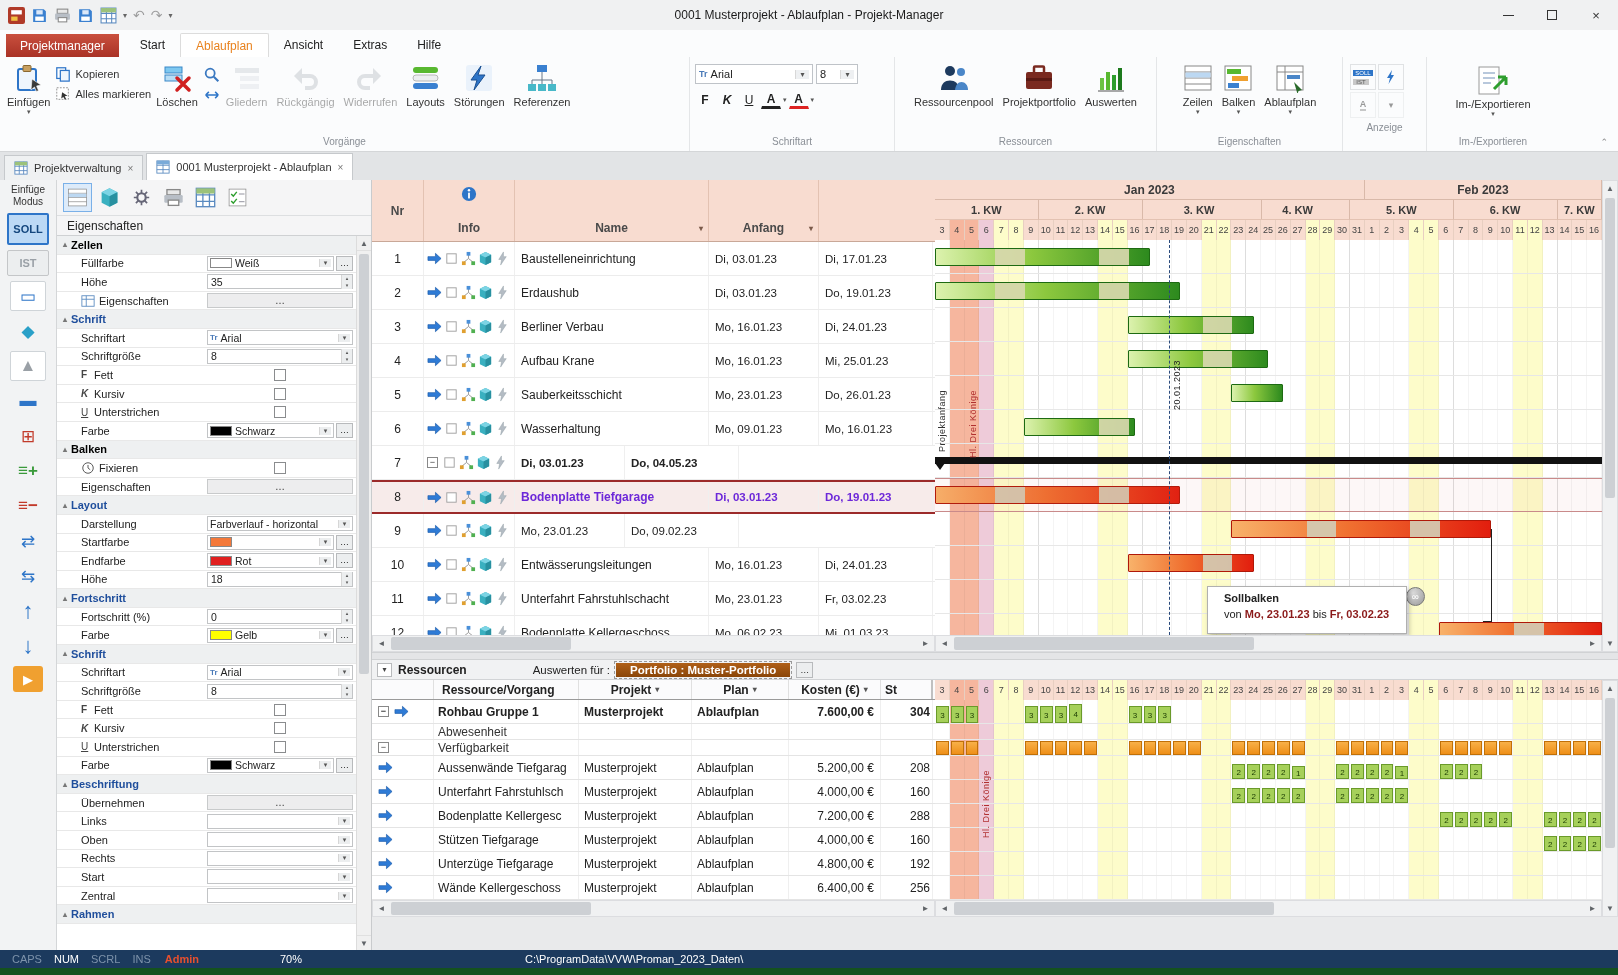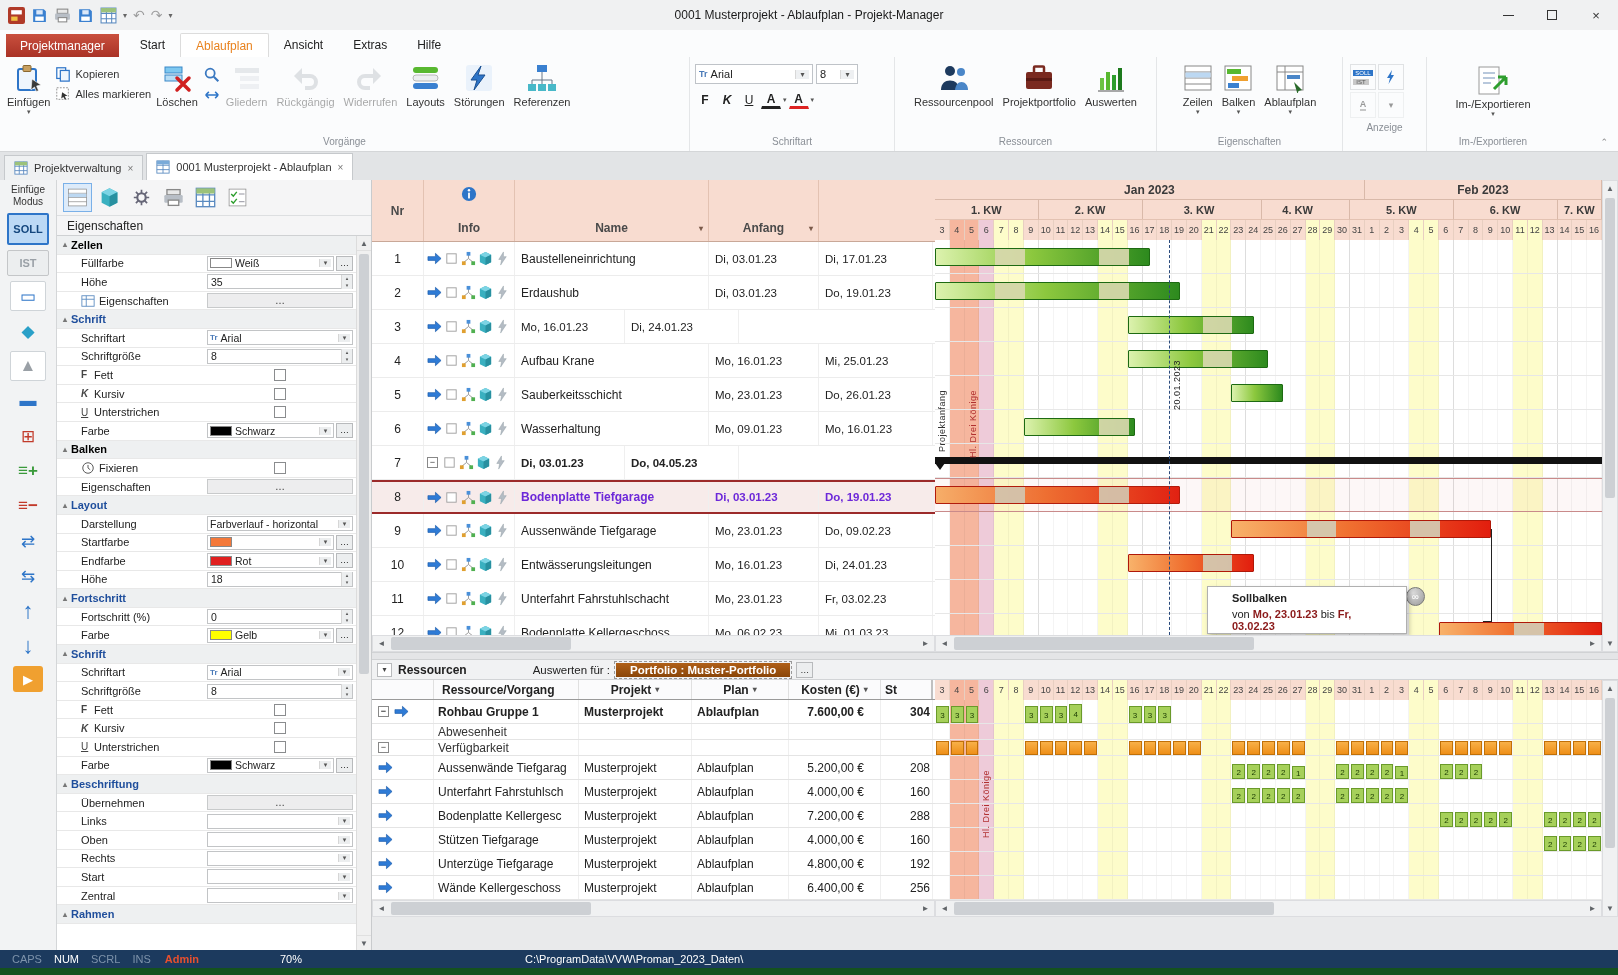--- a/index.html
+++ b/index.html
@@ -112,40 +112,40 @@
 .rowline{position:absolute;left:0;right:0;height:34px;border-bottom:1px solid #e7e7e7}
 .bar{position:absolute;height:18px;border-radius:1px}
 .bar-g{background:linear-gradient(90deg,#dcf2ae 0%,#8cc83e 45%,#2d8a1e 100%);border:1px solid #1d6a12}
 .bar-r{background:linear-gradient(90deg,#f8b26a 0%,#f07030 45%,#e21e0e 100%);border:1px solid #b01808}
 .wkseg{position:absolute;top:0;bottom:0;background:#d2ccb4;opacity:.92}
 .sumbar{position:absolute;height:7px;background:#111}
 .sumtri{position:absolute;width:0;height:0;border-left:5px solid transparent;border-right:5px solid transparent;border-top:7px solid #111}
 .todayline{position:absolute;top:0;bottom:0;width:0;border-left:1px dashed #2a4a7c;z-index:6}
 .vlabel{position:absolute;writing-mode:vertical-rl;transform:rotate(180deg);font-size:9px;letter-spacing:.5px;z-index:6;white-space:nowrap}
 .linkcirc{position:absolute;width:19px;height:19px;border-radius:50%;background:radial-gradient(circle at 35% 30%,#dcdcdc,#9a9a9a);border:1px solid #787878;color:#fff;font-size:10px;text-align:center;line-height:18px;z-index:7}
-#tooltip{position:absolute;width:200px;height:48px;background:#fff;border:1px solid #b0b0b0;box-shadow:2px 3px 5px rgba(0,0,0,.25);z-index:8;padding:5px 24px;font-size:11px}
+#tooltip{position:absolute;width:200px;height:48px;background:#fff;border:1px solid #b0b0b0;box-shadow:2px 3px 5px rgba(0,0,0,.25);z-index:8;padding:5px 16px;font-size:11px}
 #tooltip .tt1{font-weight:bold;margin-bottom:4px}
 #tooltip b{color:#8b1a1a}
 .selband{position:absolute;left:0;right:0;height:34px;background:rgba(220,100,100,.05);border-top:1px solid #c98a8a;border-bottom:1px solid #c98a8a;z-index:5}
 
 #res-header{position:absolute;top:660px;left:372px;width:1246px;height:20px;background:#f1f2f3;border-bottom:1px solid #d2d4d6;display:flex;align-items:center;gap:6px;padding-left:5px;font-size:12px}
 .chev{width:15px;height:14px;border:1px solid #b8babc;background:#fff;font-size:8px;line-height:12px;text-align:center;color:#444}
 #resfilterbox{margin-left:60px;font-size:11.5px;color:#222}
 #portfoliobox{background:linear-gradient(#b06018,#8a4608);color:#fff;font-weight:bold;font-size:11.5px;padding:1px 14px;outline:1px dashed #999;outline-offset:1px}
 #res-thead{position:absolute;top:680px;left:372px;width:563px;height:20px;background:#fbfbfc;border-bottom:1px solid #9a9a9a;display:flex;font-weight:bold;font-size:12px;color:#222}
 .rth{display:flex;align-items:center;justify-content:center;border-right:1px solid #e0e0e0;gap:4px}
 .rth .sort{font-size:8px;color:#555}
 #res-rows{position:absolute;top:700px;left:372px;width:563px;height:200px;background:#fff;overflow:hidden}
 .rrow{display:flex;border-bottom:1px solid #e4e4e4;align-items:center}
 .rc{height:100%;display:flex;align-items:center;border-right:1px solid #efefef;overflow:hidden;white-space:nowrap}
 .rc.ic{width:62px;gap:3px;padding-left:6px}
 .rc.n{width:145px;padding-left:4px;font-size:12px}
 .rc.p{width:113px;padding-left:5px;font-size:12px}
 .rc.pl{width:97px;padding-left:5px;font-size:12px}
-.rc.k{width:92px;justify-content:flex-end;padding-right:16px;font-size:12px}
+.rc.k{width:92px;justify-content:flex-end;padding-right:6px;font-size:12px}
 .rc.s{width:52px;justify-content:flex-end;padding-right:2px;font-size:12px}
 .rrow.bold{font-weight:bold}
 .rrow.sub{font-size:10px;color:#333}
 #histo-head{position:absolute;top:680px;left:935px;width:667px;height:20px;background:#f8dcd0;overflow:hidden}
 #histo-body{position:absolute;top:700px;left:935px;width:667px;height:200px;background:#fff;overflow:hidden}
 .hcell{position:absolute;background:#a6d05a;border:1px solid #6a9a2a;font-size:8px;text-align:center;color:#1a3a00;z-index:3}
 .avail{position:absolute;background:linear-gradient(#f8b048,#ee8f18);border:1px solid #c07008;z-index:2}
 .hrowline{position:absolute;left:0;right:0;border-bottom:1px solid #e7e7e7}
 
 #statusbar{position:absolute;top:950px;left:0;width:1618px;height:18px;background:#1c3a5e;color:#fff;font-size:11px;display:flex;align-items:center}
@@ -1086,20 +1086,21 @@
               <path d="M8 1l6 3-6 3-6-3z" fill="#7cd4e4"></path>
               <path d="M8 7v8l6-3V4z" fill="#2890a0"></path>
             </svg>
           </span>
           <span class="ti">
             <svg viewBox="0 0 16 16">
               <path d="M9 1L4 9h3l-1 6 6-9H9z" fill="#b4bcc4" stroke="#94a0a8" stroke-width="0.5"></path>
             </svg>
           </span>
         </div>
+        <div class="c nm">Berliner Verbau</div>
         <div class="c dt">Mo, 16.01.23</div>
         <div class="c dt2">Di, 24.01.23</div>
       </div>
       <div class="ttrow">
         <div class="c nr">4</div>
         <div class="c inf">
           <span class="ti">
             <svg viewBox="0 0 16 16">
               <path d="M1 6h8V2.5L15 8l-6 5.5V10H1z" fill="#2e7bd6" stroke="#1a5aa8" stroke-width="0.7"></path>
             </svg>
@@ -1308,21 +1309,20 @@
               <path d="M8 1l6 3-6 3-6-3z" fill="#7cd4e4"></path>
               <path d="M8 7v8l6-3V4z" fill="#2890a0"></path>
             </svg>
           </span>
           <span class="ti">
             <svg viewBox="0 0 16 16">
               <path d="M9 1L4 9h3l-1 6 6-9H9z" fill="#b4bcc4" stroke="#94a0a8" stroke-width="0.5"></path>
             </svg>
           </span>
         </div>
-        <div class="c nm">Aussenwände Tiefgarage</div>
         <div class="c dt">Mo, 23.01.23</div>
         <div class="c dt2">Do, 09.02.23</div>
       </div>
       <div class="ttrow">
         <div class="c nr">10</div>
         <div class="c inf">
           <span class="ti">
             <svg viewBox="0 0 16 16">
               <path d="M1 6h8V2.5L15 8l-6 5.5V10H1z" fill="#2e7bd6" stroke="#1a5aa8" stroke-width="0.7"></path>
             </svg>

